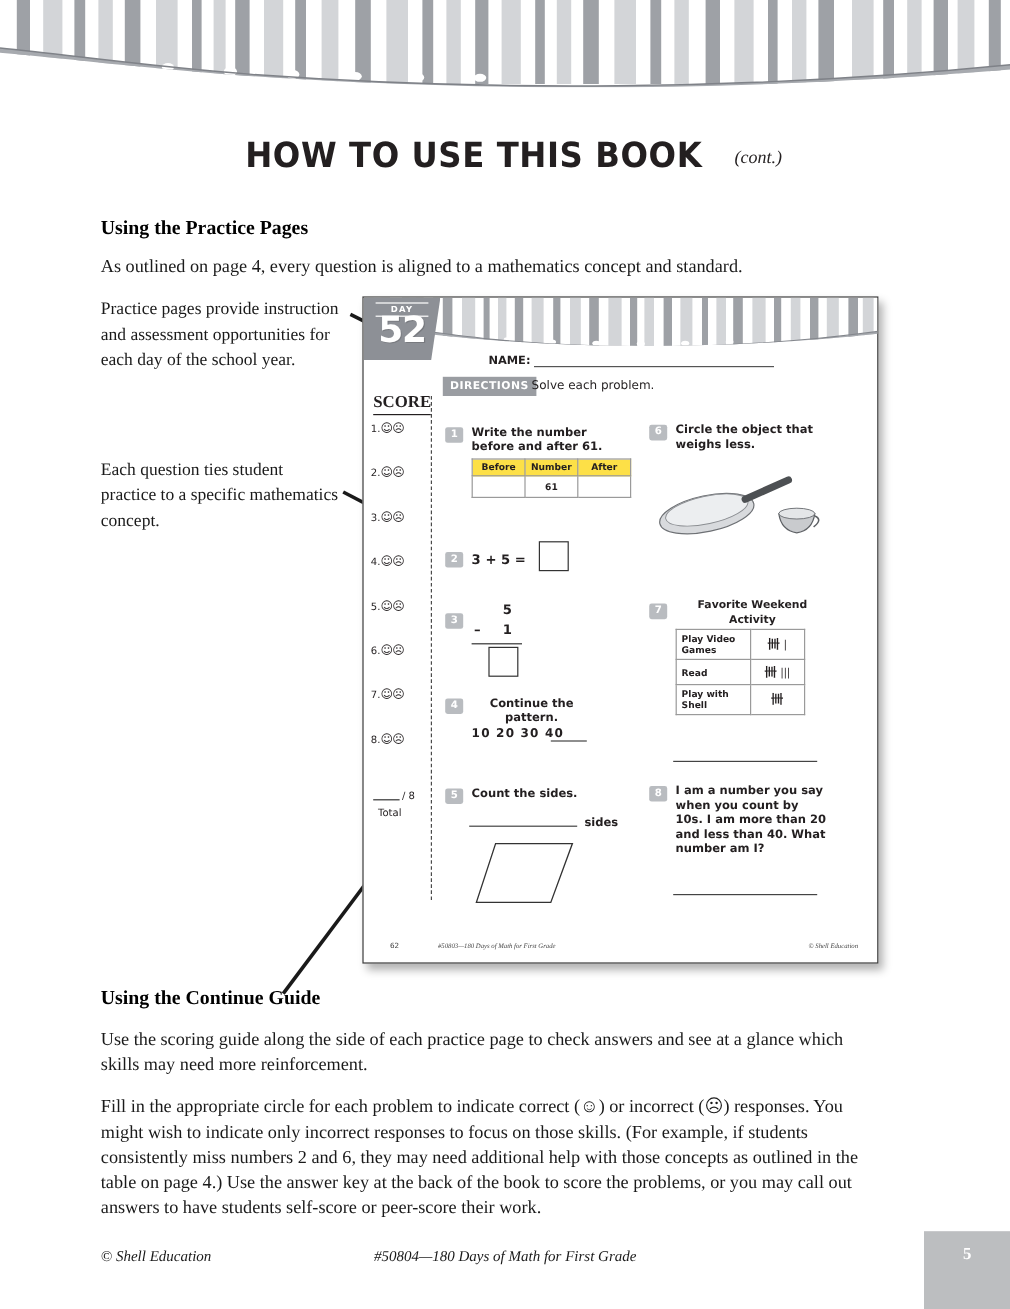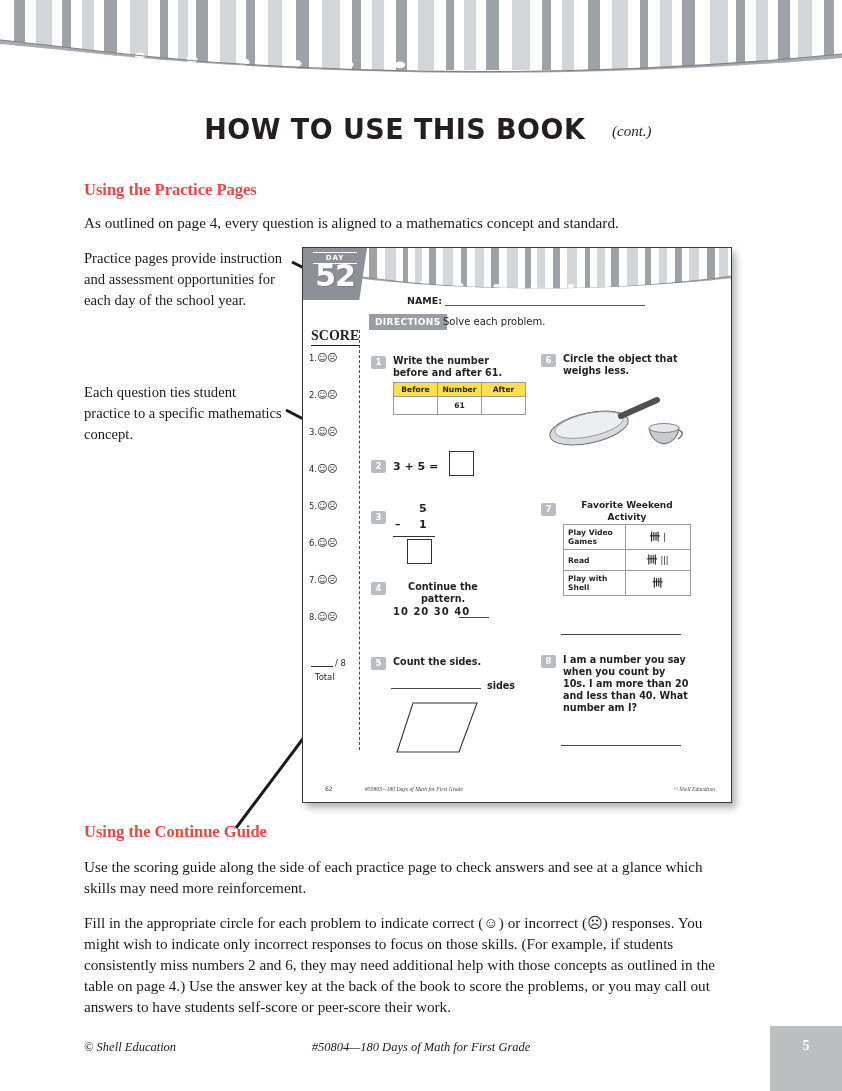--- a/index.html
+++ b/index.html
@@ -28,21 +28,21 @@
     transform: scaleX(0.93);
   }
   .title-cont {
     font-family:Liberation Serif, serif; font-style:italic;
     font-size:15px; color:#231f20; margin-left:8px; vertical-align:3px;
   }
 
   
   .h2 {
     position:absolute; font-family:"Liberation Serif", serif;
-    font-weight:bold; font-size:16.5px; color:#ef4444;
+    font-weight:bold; font-size:16.5px; color:#000000;
   }
   .para {
     position:absolute; font-size:15.2px; line-height:21px; color:#1a1a1a;
   }
   .note {
     position:absolute; font-size:14.6px; line-height:21px; color:#1a1a1a;
   }
 
   
   .sheet {
@@ -132,21 +132,21 @@
   .ans-box { position:absolute; border:1.2px solid #333; background:#fff; }
   .rule { position:absolute; border-bottom:1px solid #444; }
 
   table.mini { position:absolute; border-collapse:collapse; }
   table.mini td, table.mini th {
     border:1px solid #9a9a9a; font-family:"DejaVu Sans", sans-serif;
     font-size:7.6px; color:#231f20; text-align:center; padding:2px 4px;
   }
   table.mini th { font-weight:bold; background:#fde047; }
 
-  table.tally { position:absolute; border-collapse:collapse; width:128px; }
+  table.tally { position:absolute; border-collapse:collapse; width:108px; }
   table.tally td {
     border:1px solid #9a9a9a; font-family:"DejaVu Sans", sans-serif;
     font-size:7.6px; font-weight:bold; color:#231f20; padding:3px 4px;
     vertical-align:middle;
   }
   table.tally td.lbl { width:62px; line-height:9px; }
   table.tally td.tly { text-align:center; font-size:10px; letter-spacing:0.5px;
     font-family:"Liberation Serif", serif; }
 
   .sheet-foot {

